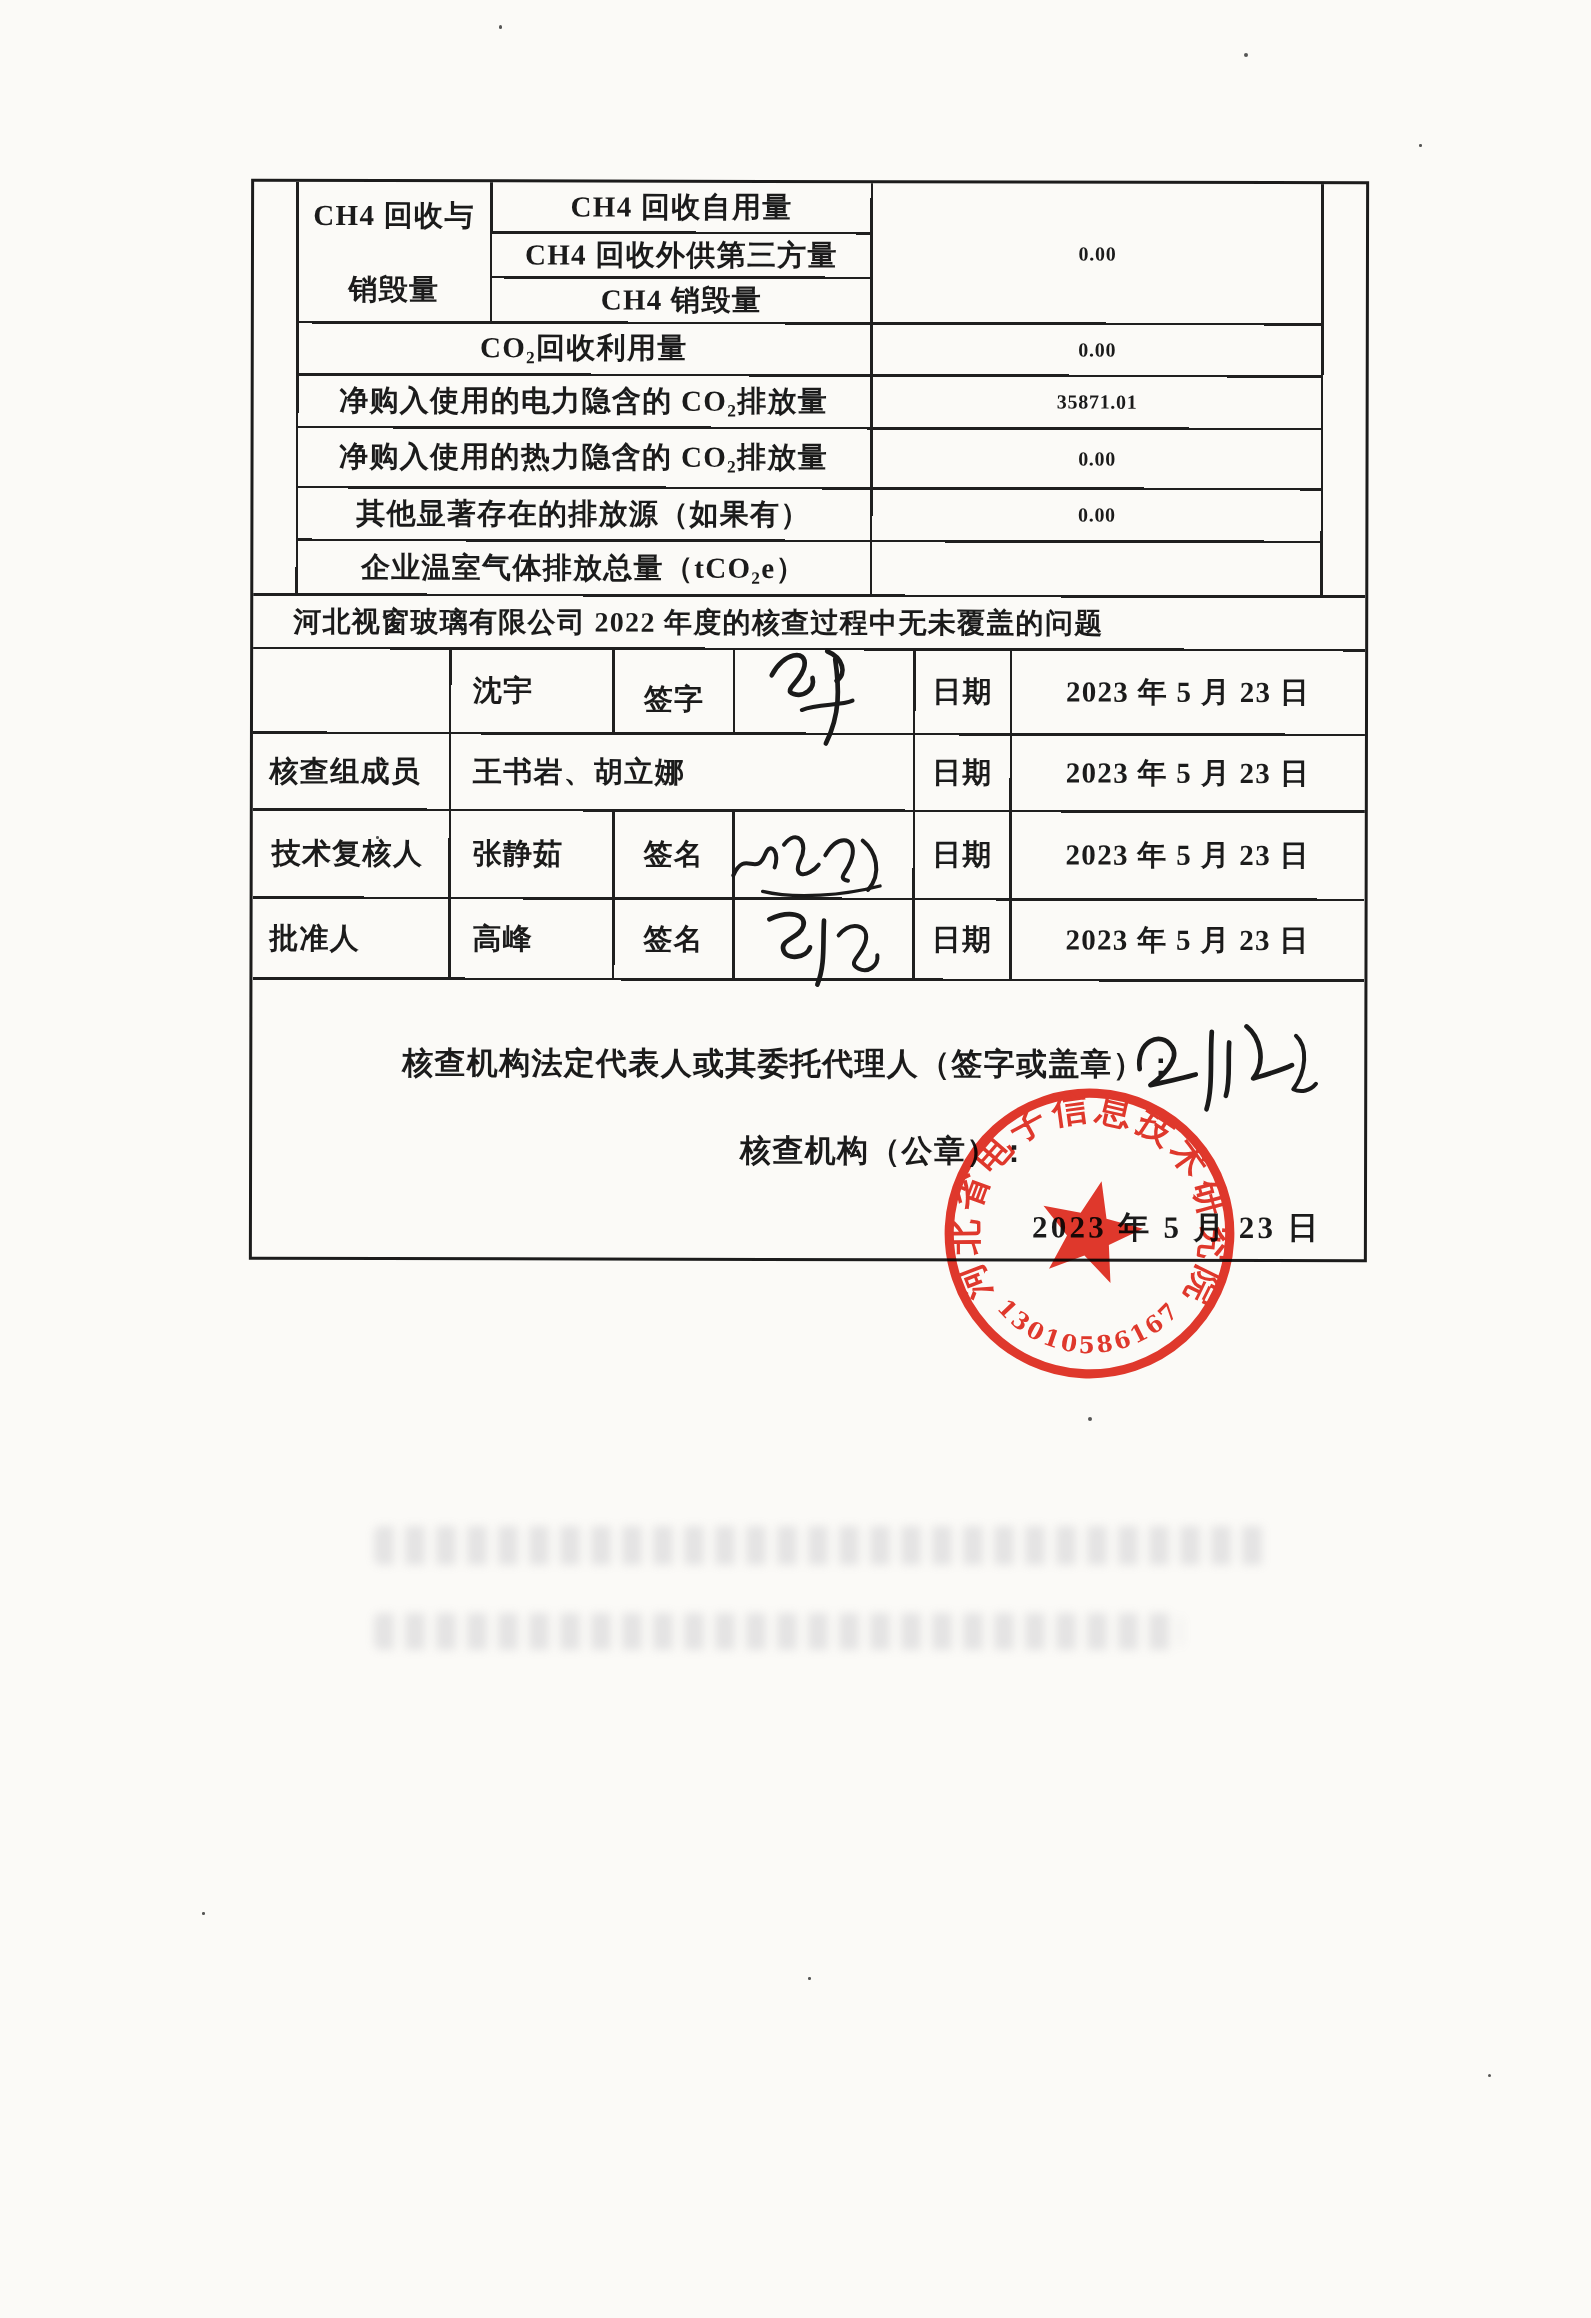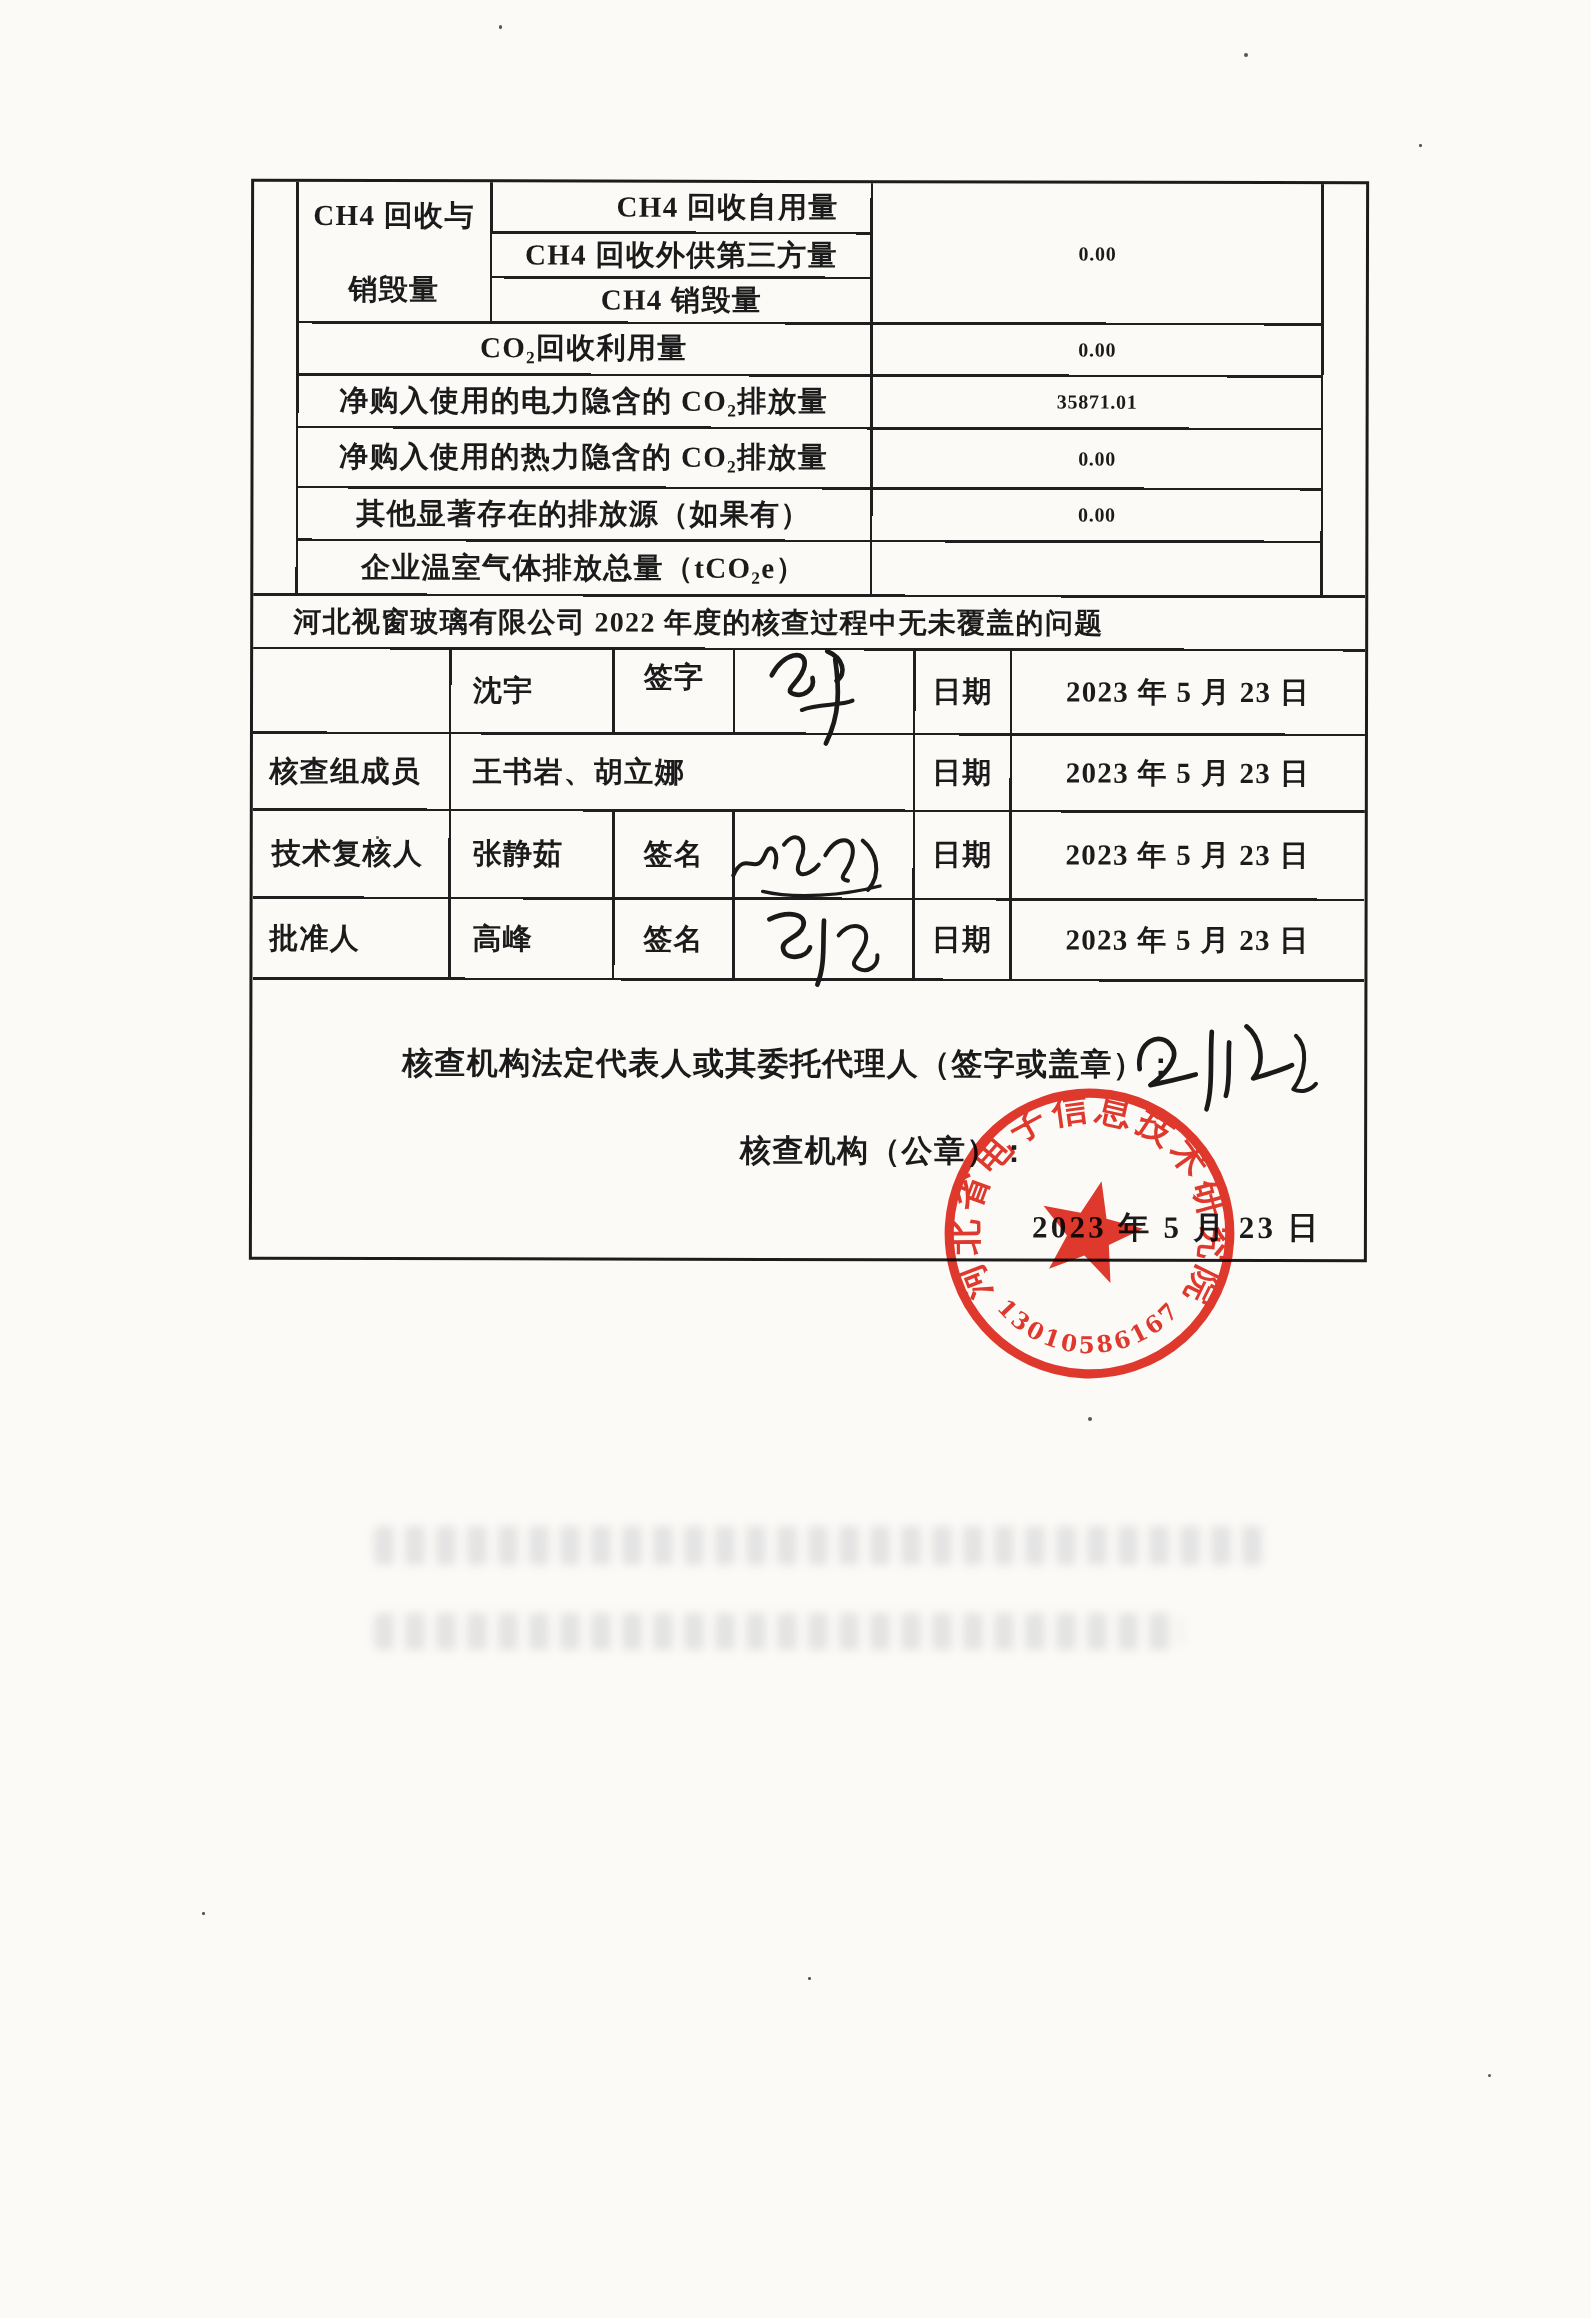--- a/index.html
+++ b/index.html
@@ -84,21 +84,21 @@
       <line x1="990" y1="698" x2="990" y2="1193"></line>
       <line x1="1135" y1="698" x2="1135" y2="1193"></line>
     </svg>
 
     <div class="cell" style="left:43px;top:0;width:194px;height:140px;">
       <span class="stack">
         <span>CH4 回收与</span>
         <span>销毁量</span>
       </span>
     </div>
-    <div class="cell" style="left:237px;top:0;width:381px;height:50px;padding-left:46px;">CH4 回收自用量</div>
+    <div class="cell" style="left:237px;top:0;width:381px;height:50px;">CH4 回收自用量</div>
     <div class="cell" style="left:237px;top:50px;width:381px;height:45px;">CH4 回收外供第三方量</div>
     <div class="cell" style="left:237px;top:95px;width:381px;height:45px;">CH4 销毁量</div>
     <div class="cell num" style="left:618px;top:0;width:451px;height:140px;">0.00</div>
 
     <div class="cell" style="left:43px;top:140px;width:574px;height:52px;">CO₂回收利用量</div>
     <div class="cell num" style="left:618px;top:140px;width:451px;height:52px;">0.00</div>
 
     <div class="cell" style="left:43px;top:192px;width:574px;height:53px;">净购入使用的电力隐含的 CO₂排放量</div>
     <div class="cell num" style="left:618px;top:192px;width:451px;height:53px;">35871.01</div>
 
@@ -106,21 +106,21 @@
     <div class="cell num" style="left:618px;top:245px;width:451px;height:60px;">0.00</div>
 
     <div class="cell" style="left:43px;top:305px;width:574px;height:53px;">其他显著存在的排放源（如果有）</div>
     <div class="cell num" style="left:618px;top:305px;width:451px;height:53px;">0.00</div>
 
     <div class="cell" style="left:43px;top:358px;width:574px;height:55px;">企业温室气体排放总量（tCO₂e）</div>
 
     <div class="cell left note-cell" style="left:40px;top:413px;width:1042px;height:53px;">河北视窗玻璃有限公司 2022 年度的核查过程中无未覆盖的问题</div>
 
     <div class="cell left" style="left:220px;top:466px;width:139px;height:85px;">沈宇</div>
-    <div class="cell" style="left:361px;top:452px;width:120px;height:85px;text-align:center;">签字</div>
+    <div class="cell" style="left:361px;top:474px;width:120px;height:85px;text-align:center;">签字</div>
     <div class="cell" style="left:661px;top:466px;width:97px;height:85px;">日期</div>
     <div class="cell" style="left:758px;top:466px;width:354px;height:85px;">2023 年 5 月 23 日</div>
 
     <div class="cell left" style="left:16.7px;top:551px;width:179px;height:77px;">核查组成员</div>
     <div class="cell left" style="left:220px;top:551px;width:428px;height:77px;">王书岩、胡立娜</div>
     <div class="cell" style="left:661px;top:551px;width:97px;height:77px;">日期</div>
     <div class="cell" style="left:758px;top:551px;width:354px;height:77px;">2023 年 5 月 23 日</div>
 
     <div class="cell left" style="left:19px;top:628px;width:179px;height:88px;font-family:Liberation Mono, monospace;">技术复核人</div>
     <div class="cell left" style="left:220px;top:628px;width:139px;height:88px;">张静茹</div>

